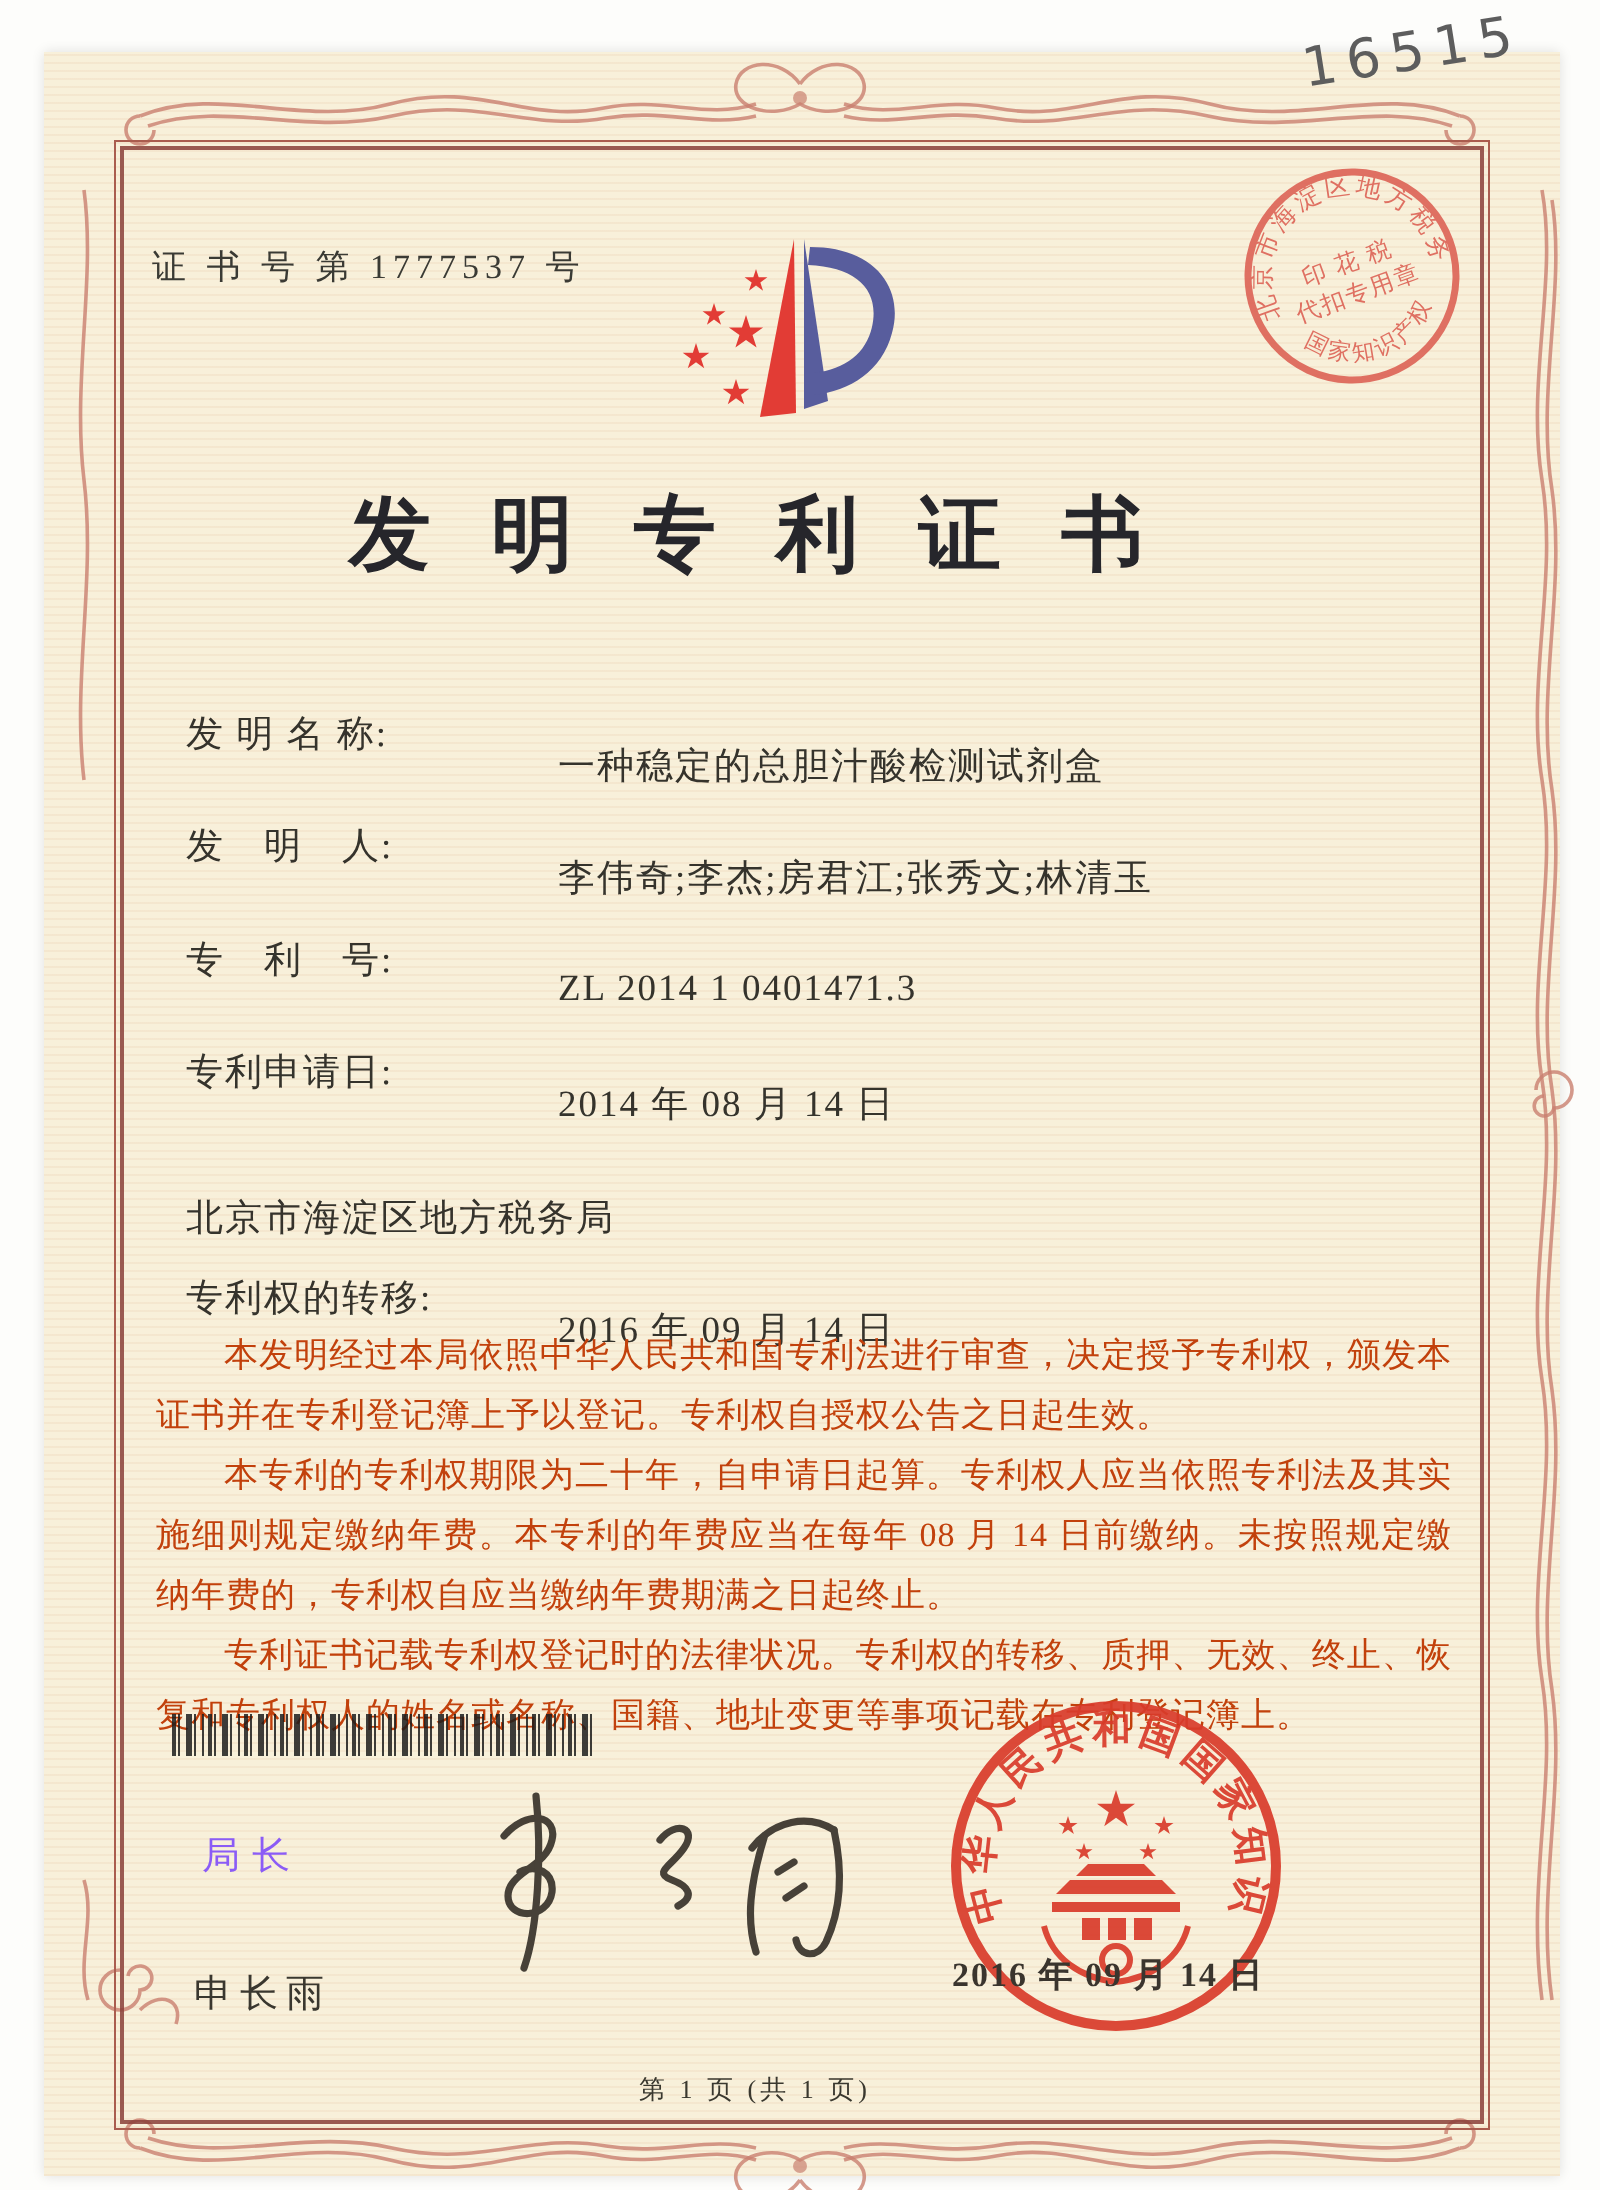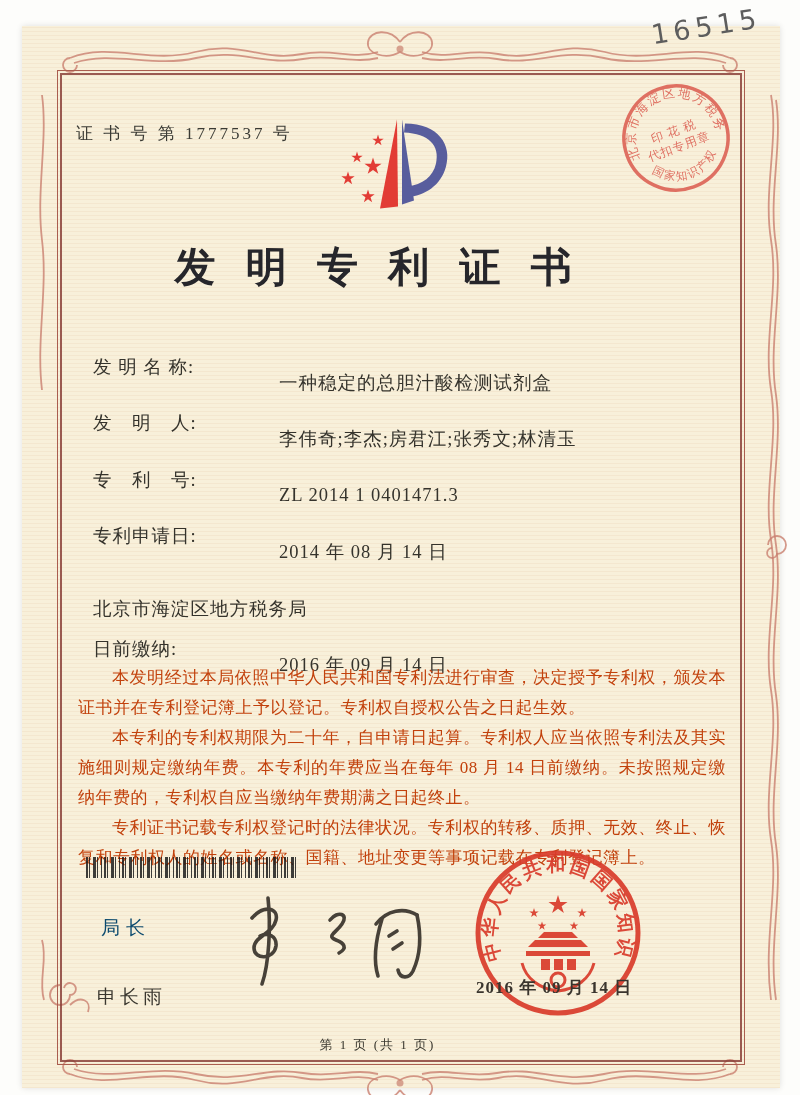--- a/index.html
+++ b/index.html
@@ -49,21 +49,21 @@
     color:#c2410c;letter-spacing:.5px;}
 
   .barcode{position:absolute;left:86px;top:857px;width:212px;height:21px;opacity:.85;
     background:repeating-linear-gradient(90deg,
       #1c1c1c 0 2px, rgba(0,0,0,0) 2px 3px,
       #1c1c1c 3px 4px, rgba(0,0,0,0) 4px 7px,
       #1c1c1c 7px 10px, rgba(0,0,0,0) 10px 11px,
       #1c1c1c 11px 12px, rgba(0,0,0,0) 12px 15px,
       #1c1c1c 15px 16px, rgba(0,0,0,0) 16px 18px);}
 
-  .officer-title{position:absolute;left:101px;top:915px;font-size:19px;letter-spacing:6px;color:#0c4a6e;}
+  .officer-title{position:absolute;left:101px;top:915px;font-size:19px;letter-spacing:6px;color:#8b5cf6;}
   .officer-name{position:absolute;left:97px;top:984px;font-size:19px;letter-spacing:4px;color:#3a372f;}
 
   .signature{position:absolute;left:218px;top:886px;width:230px;height:110px;}
   .signature path{stroke:#474138;stroke-width:3.6;fill:none;stroke-linecap:round;stroke-linejoin:round;}
 
   .seal{position:absolute;left:468px;top:843px;width:180px;height:180px;opacity:.92;}
   .seal .ring{stroke:var(--seal_red);fill:none;}
   .seal text{fill:var(--seal_red);font-weight:bold;font-family:"Liberation Serif","DejaVu Serif",serif;}
   .seal .emb{fill:var(--seal_red);}
   .seal .embs{stroke:var(--seal_red);fill:none;}
@@ -159,21 +159,21 @@
       <span class="field-value">ZL 2014 1 0401471.3</span>
     </div>
     <div class="field-row">
       <span class="field-label">专利申请日:</span>
       <span class="field-value">2014 年 08 月 14 日</span>
     </div>
     <div class="field-row">
       <span class="field-value">北京市海淀区地方税务局</span>
     </div>
     <div class="field-row">
-      <span class="field-label">日前缴纳:</span>
+      <span class="field-label">专利权的转移:</span>
       <span class="field-value">2016 年 09 月 14 日</span>
     </div>
   </div>
 
   <div class="body-text">
     <p>本发明经过本局依照中华人民共和国专利法进行审查，决定授予专利权，颁发本证书并在专利登记簿上予以登记。专利权自授权公告之日起生效。</p>
     <p>本专利的专利权期限为二十年，自申请日起算。专利权人应当依照专利法及其实施细则规定缴纳年费。本专利的年费应当在每年 08 月 14 日前缴纳。未按照规定缴纳年费的，专利权自应当缴纳年费期满之日起终止。</p>
     <p>专利证书记载专利权登记时的法律状况。专利权的转移、质押、无效、终止、恢复和专利权人的姓名或名称、国籍、地址变更等事项记载在专利登记簿上。</p>
   </div>
 

